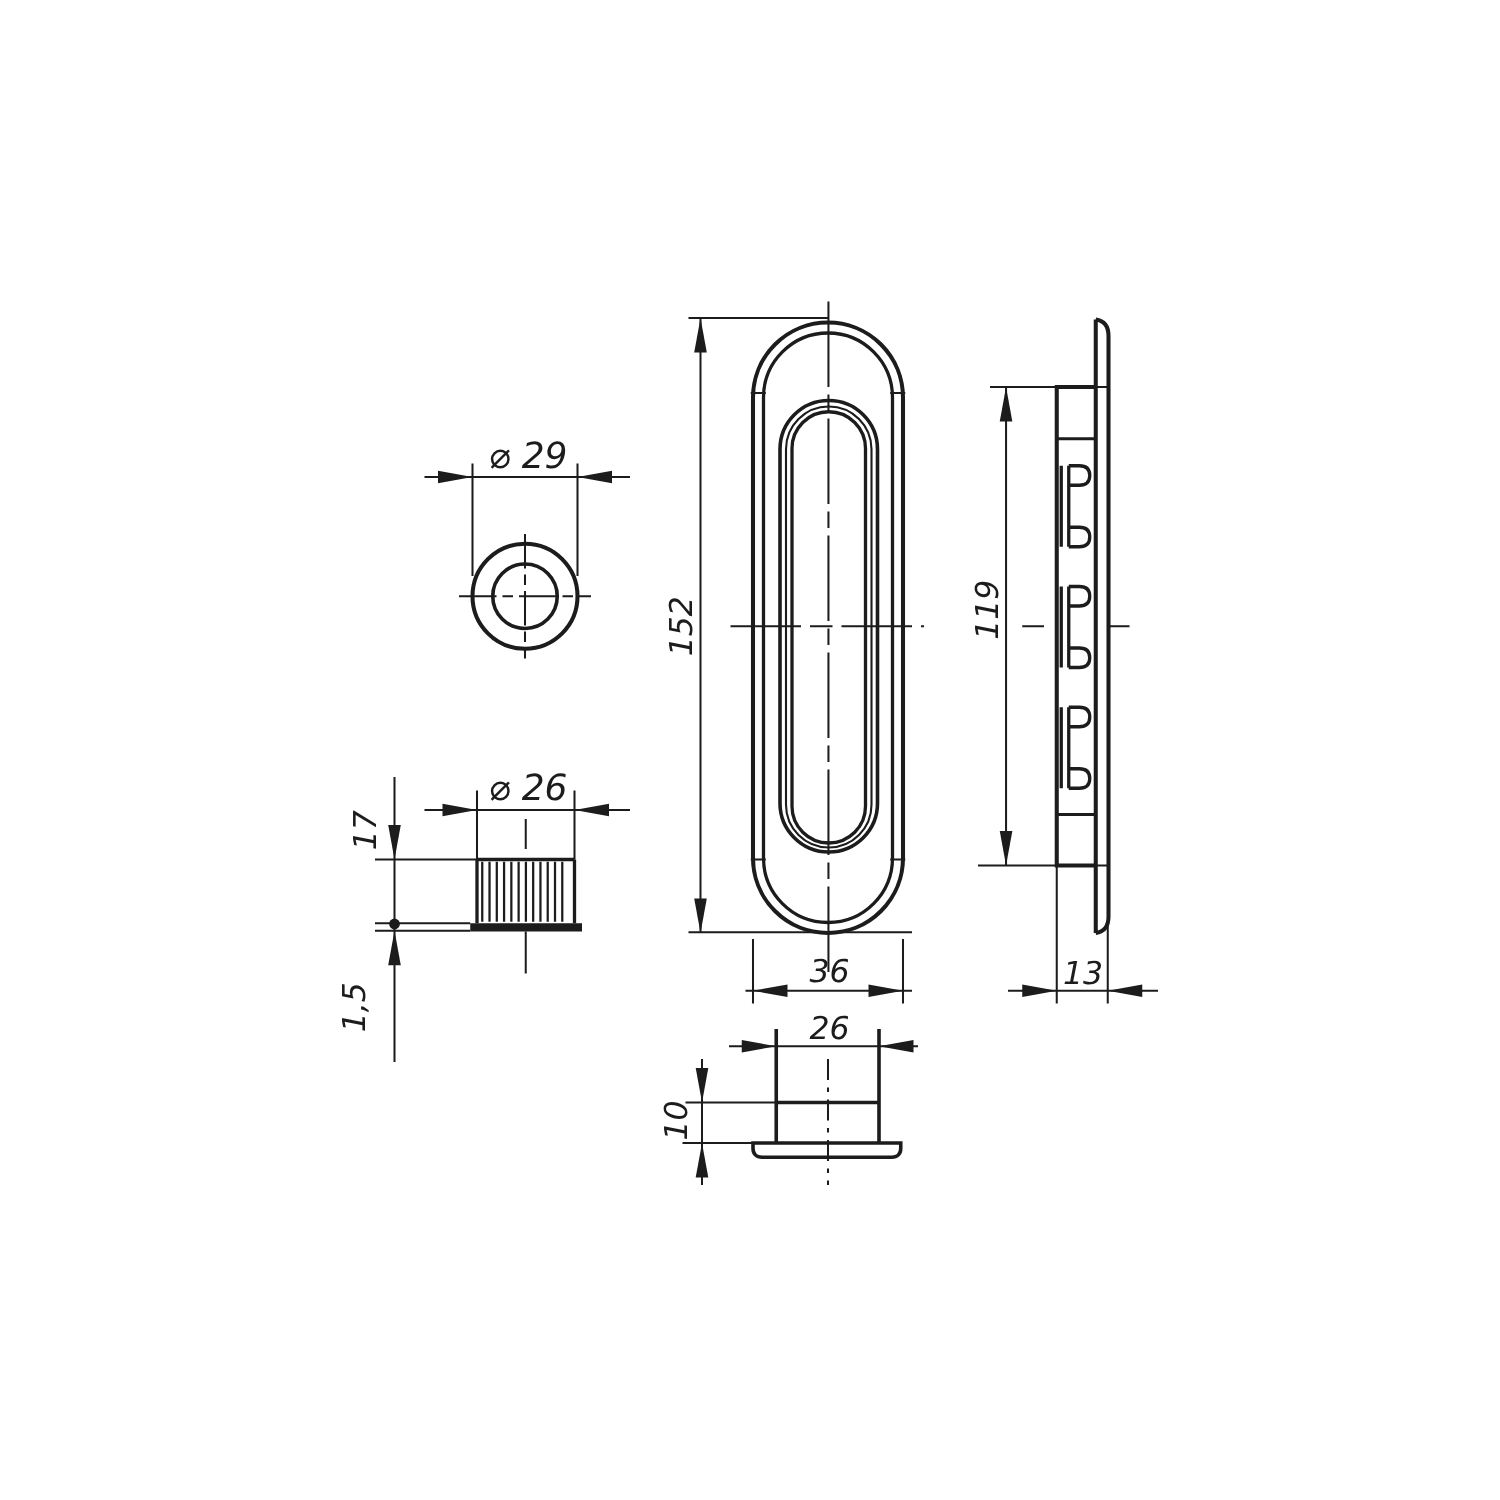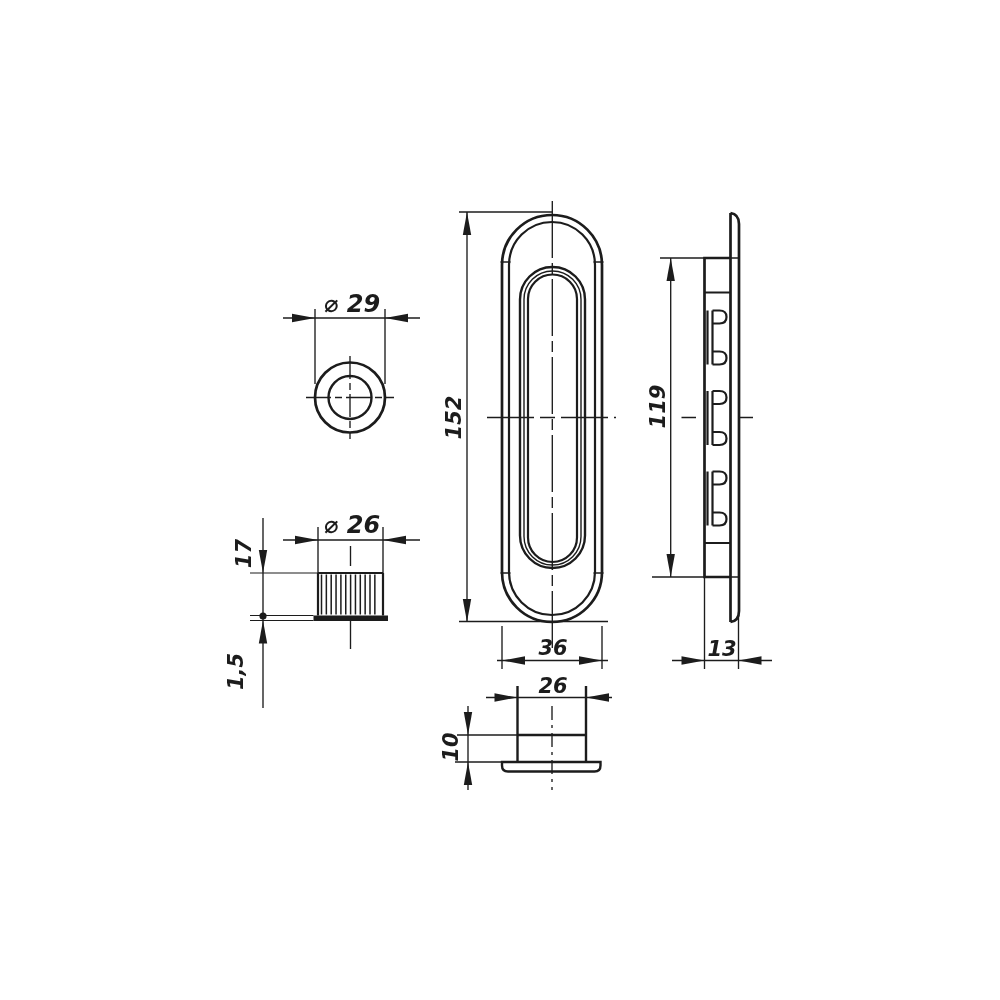--- a/index.html
+++ b/index.html
@@ -1,19 +1,18 @@
 <!DOCTYPE html>
 <html style="--line: #1c1c1c;"><head>
 <meta charset="utf-8">
 <style>
   html,body{margin:0;padding:0;background:#fff;}
   .canvas{
     position:relative;width:1000px;height:1000px;background:#fff;overflow:hidden;
     font-family:"DejaVu Sans",sans-serif;
-    font-weight:bold;
   }
   svg{color:var(--line,#1c1c1c);display:block;}
   .outline{fill:none;stroke:currentColor;}
   .w-thick{stroke-width:2.7;}
   .w-med{stroke-width:2.2;}
   .w-cup{stroke-width:2.4;}
   .w-thin{stroke-width:1.35;}
   .w-hair{stroke-width:1.2;}
   .dim-text{
     font-family:"DejaVu Sans",sans-serif;

